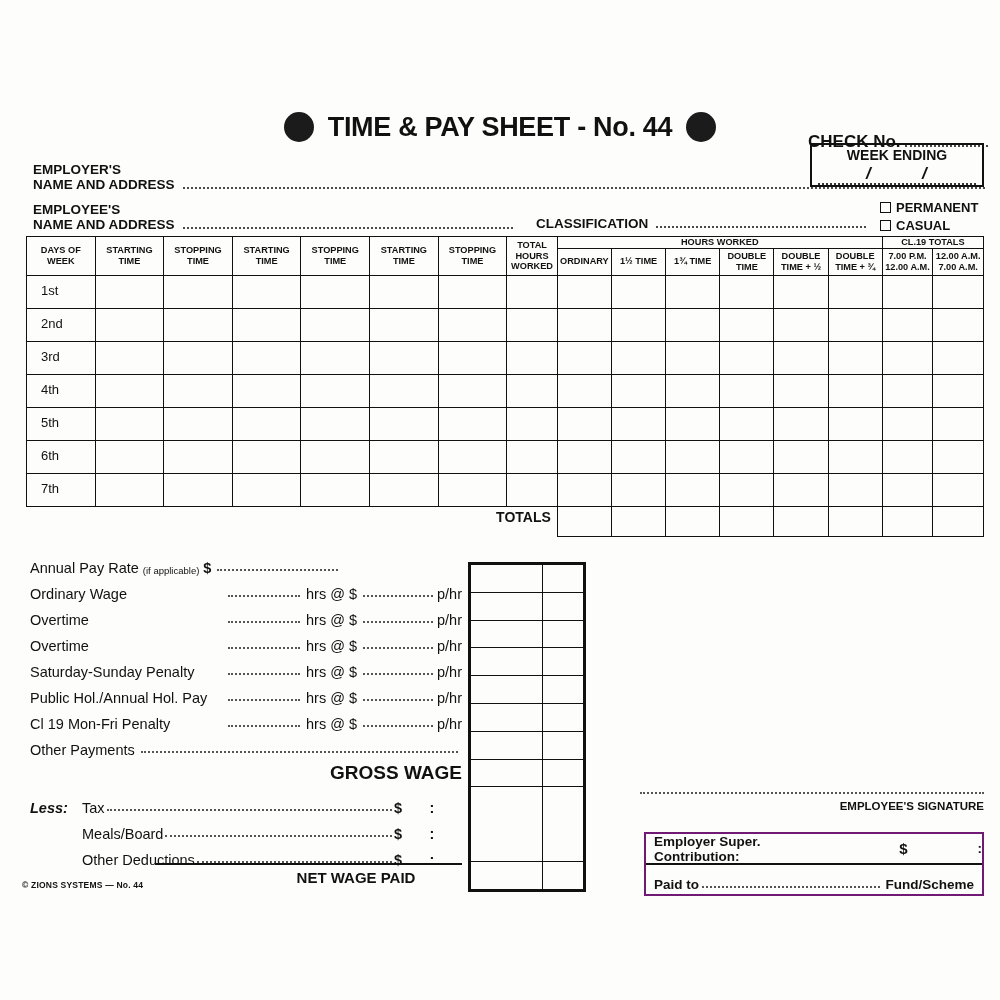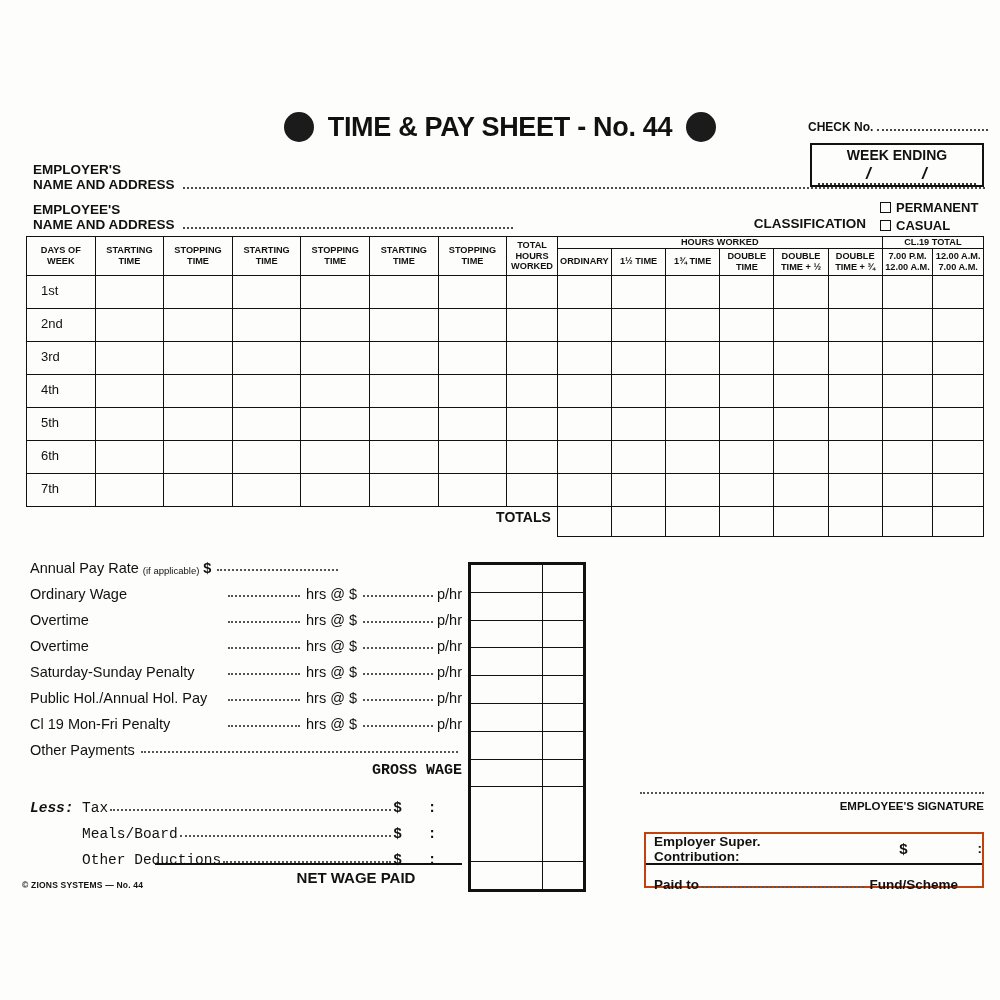--- a/index.html
+++ b/index.html
@@ -37,23 +37,23 @@
   }
   .doc-title {
     font-size: 27px;
     font-weight: bold;
     letter-spacing: -0.3px;
     white-space: nowrap;
   }
 
   .check-no {
     position: absolute;
-    left: 808px; top: 120px;
+    left: 808px; top: 132px;
     width: 180px;
-    font-size: 12px;
+    font-size: 17px;
     font-weight: bold;
     display: flex; align-items: baseline; gap: 4px;
   }
   .dots { flex: 1; border-bottom: 2px dotted #4a4a4a; height: 0; margin-bottom: 2px; }
 
   .week-box {
     position: absolute;
     left: 810px; top: 143px;
     width: 174px; height: 44px;
     border: 2px solid #111;
@@ -97,21 +97,21 @@
   #employee { left: 33px; top: 203px; width: 480px; }
 
   .party .two-line { display: block; }
 
   .classification {
     position: absolute;
     left: 536px; top: 216px;
     width: 330px;
     font-size: 13.5px;
     font-weight: bold;
-    display: flex; align-items: flex-end; flex-direction: column;
+    display: flex; align-items: flex-end;
   }
 
   .emp-type {
     position: absolute;
     left: 880px; top: 200px;
     font-size: 13px;
     font-weight: bold;
   }
   .emp-type .row { display: flex; align-items: center; gap: 5px; margin-bottom: 3px; }
   .cbox {
@@ -179,23 +179,22 @@
   .payline .dot-a { width: 72px; border-bottom: 2px dotted #555; margin: 0 6px 5px 6px; height: 0; }
   .payline .dot-grow { flex: 1; border-bottom: 2px dotted #555; margin: 0 4px 5px 6px; height: 0; }
   .payline .hrs { flex: 0 0 auto; }
   .payline .rate { flex: 0 0 auto; }
 
   .gross-wage {
     position: absolute;
     left: 250px; top: 762px;
     width: 212px;
     text-align: right;
-    font-size: 15px;
-    font-weight: bold;
-    font-family: Liberation Mono, monospace;
+    font-size: 19px;
+    font-weight: bold;
   }
   .net-wage {
     position: absolute;
     left: 250px; top: 869px;
     width: 212px;
     text-align: center;
     font-size: 15px;
     font-weight: bold;
   }
 
@@ -203,21 +202,20 @@
     position: absolute;
     left: 30px; top: 790px;
     width: 432px;
     font-size: 14.5px;
   }
   .ded-row {
     display: flex;
     align-items: flex-end;
     height: 26px;
     white-space: nowrap;
-    font-family: Liberation Mono, monospace;
   }
   .ded-row .less {
     width: 52px;
     font-style: italic;
     font-weight: bold;
     flex: 0 0 auto;
   }
   .ded-row .spacer { width: 52px; flex: 0 0 auto; }
   .ded-row .nm { flex: 0 0 auto; }
   .ded-row .dots2 { flex: 1; border-bottom: 2px dotted #555; margin: 0 2px 5px 2px; height: 0; }
@@ -281,40 +279,40 @@
     position: absolute;
     left: 640px; top: 800px;
     width: 344px;
     text-align: right;
     font-size: 11.5px;
     font-weight: bold;
   }
   .super-box {
     position: absolute;
     left: 644px; top: 832px;
-    width: 340px; height: 56px;
-    border: 2px solid #c2410c;
+    width: 340px; height: 64px;
+    border: 2px solid #701a75;
     box-sizing: border-box;
   }
   .super-row1 {
     height: 29px;
     border-bottom: 2px solid #111;
     display: flex; align-items: center;
     font-size: 13.5px;
     font-weight: bold;
     padding-left: 8px;
   }
   .super-row1 .sc-dollar { margin-left: 66px; font-size: 15px; }
   .super-row1 .sc-colon { margin-left: 70px; }
   .super-row2 {
     height: 27px;
     display: flex; align-items: flex-end;
     font-size: 13.5px;
     font-weight: bold;
-    padding: 0 24px 4px 8px;
+    padding: 0 8px 4px 8px;
   }
   .super-row2 .pd-dots { flex: 1; border-bottom: 2px dotted #555; margin: 0 5px 4px 3px; height: 0; }
 </style>
 </head>
 <body>
 
 <div class="page">
 
   <div class="title-row">
     <span class="punch-hole"></span>
@@ -417,21 +415,21 @@
           <td class="hd-tall" rowspan="2">
             <div>STOPPING</div>
             <div>TIME</div>
           </td>
           <td class="hd-tall" rowspan="2">
             <div>TOTAL</div>
             <div>HOURS</div>
             <div>WORKED</div>
           </td>
           <td colspan="6">HOURS WORKED</td>
-          <td colspan="2">CL.19 TOTAL</td>
+          <td colspan="2">CL.19 TOTALS</td>
         </tr>
 
         <tr>
           <td class="hd-sub">ORDINARY</td>
           <td class="hd-sub frac">1½ TIME</td>
           <td class="hd-sub frac">1¾ TIME</td>
           <td class="hd-sub">
             <div>DOUBLE</div>
             <div>TIME</div>
           </td>

